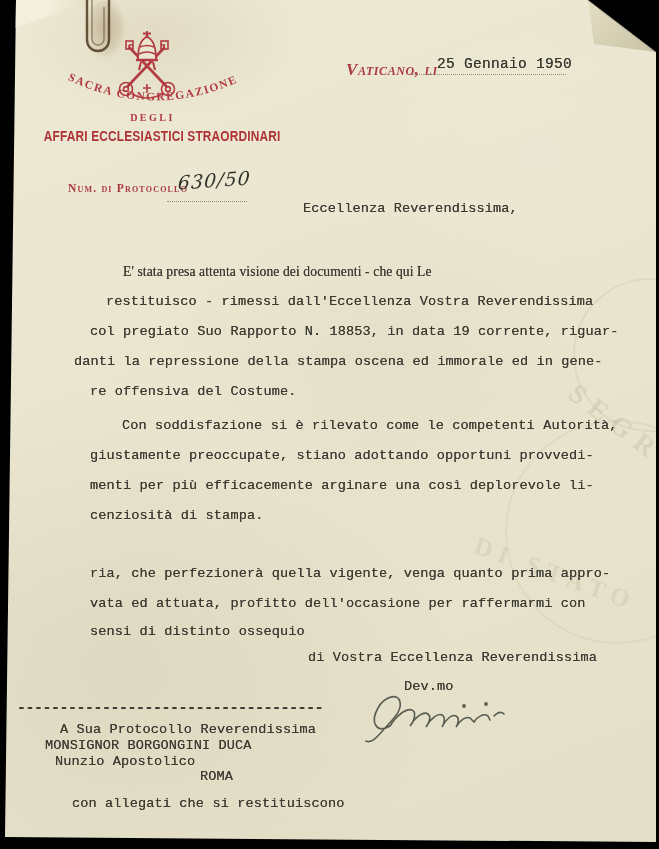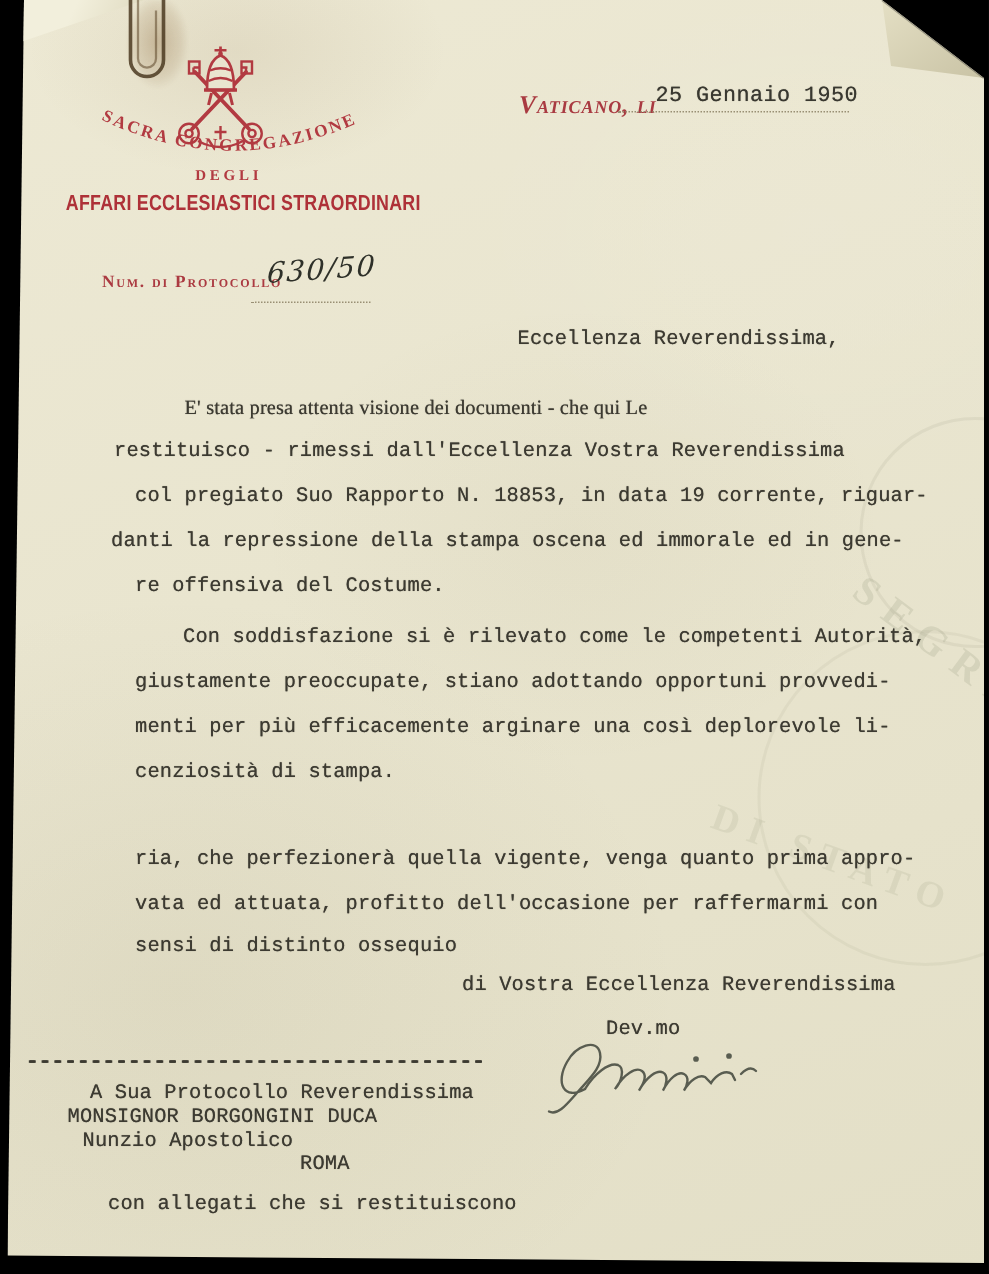--- a/index.html
+++ b/index.html
@@ -110,24 +110,24 @@
     <div class="affari">AFFARI ECCLESIASTICI STRAORDINARI</div>
 
     <div class="place-label">Vaticano, li</div>
     <div class="dotted" style="left:412px;top:58px;width:154px;height:16px;"></div>
     <div class="typed-date">25 Gennaio 1950</div>
 
     <div class="proto-label">Num. di Protocollo</div>
     <div class="dotted" style="left:167px;top:185px;width:80px;height:16px;"></div>
     <div class="proto-num">630/50</div>
 
-    <div class="line" style="left:303px;top:219px;margin-left:42px;">Eccellenza Reverendissima,</div>
+    <div class="line" style="left:303px;top:201px;">Eccellenza Reverendissima,</div>
 
     <div class="line" style="left:123px;top:264px;font-family:Liberation Serif, serif;">E' stata presa attenta visione dei documenti - che qui Le</div>
-    <div class="line" style="left:76px;top:294px;text-align:center;">restituisco - rimessi dall'Eccellenza Vostra Reverendissima</div>
+    <div class="line" style="left:106px;top:294px;text-align:center;">restituisco - rimessi dall'Eccellenza Vostra Reverendissima</div>
     <div class="line" style="left:90px;top:324px;">col pregiato Suo Rapporto N. 18853, in data 19 corrente, riguar-</div>
     <div class="line" style="left:74px;top:354px;">danti la repressione della stampa oscena ed immorale ed in gene-</div>
     <div class="line" style="left:90px;top:384px;">re offensiva del Costume.</div>
 
     <div class="line" style="left:122px;top:418px;">Con soddisfazione si è rilevato come le competenti Autorità,</div>
     <div class="line" style="left:90px;top:448px;">giustamente preoccupate, stiano adottando opportuni provvedi-</div>
     <div class="line" style="left:90px;top:478px;">menti per più efficacemente arginare una così deplorevole li-</div>
     <div class="line" style="left:90px;top:508px;">cenziosità di stampa.</div>
 
     <div class="line" style="left:90px;top:566px;">ria, che perfezionerà quella vigente, venga quanto prima appro-</div>

